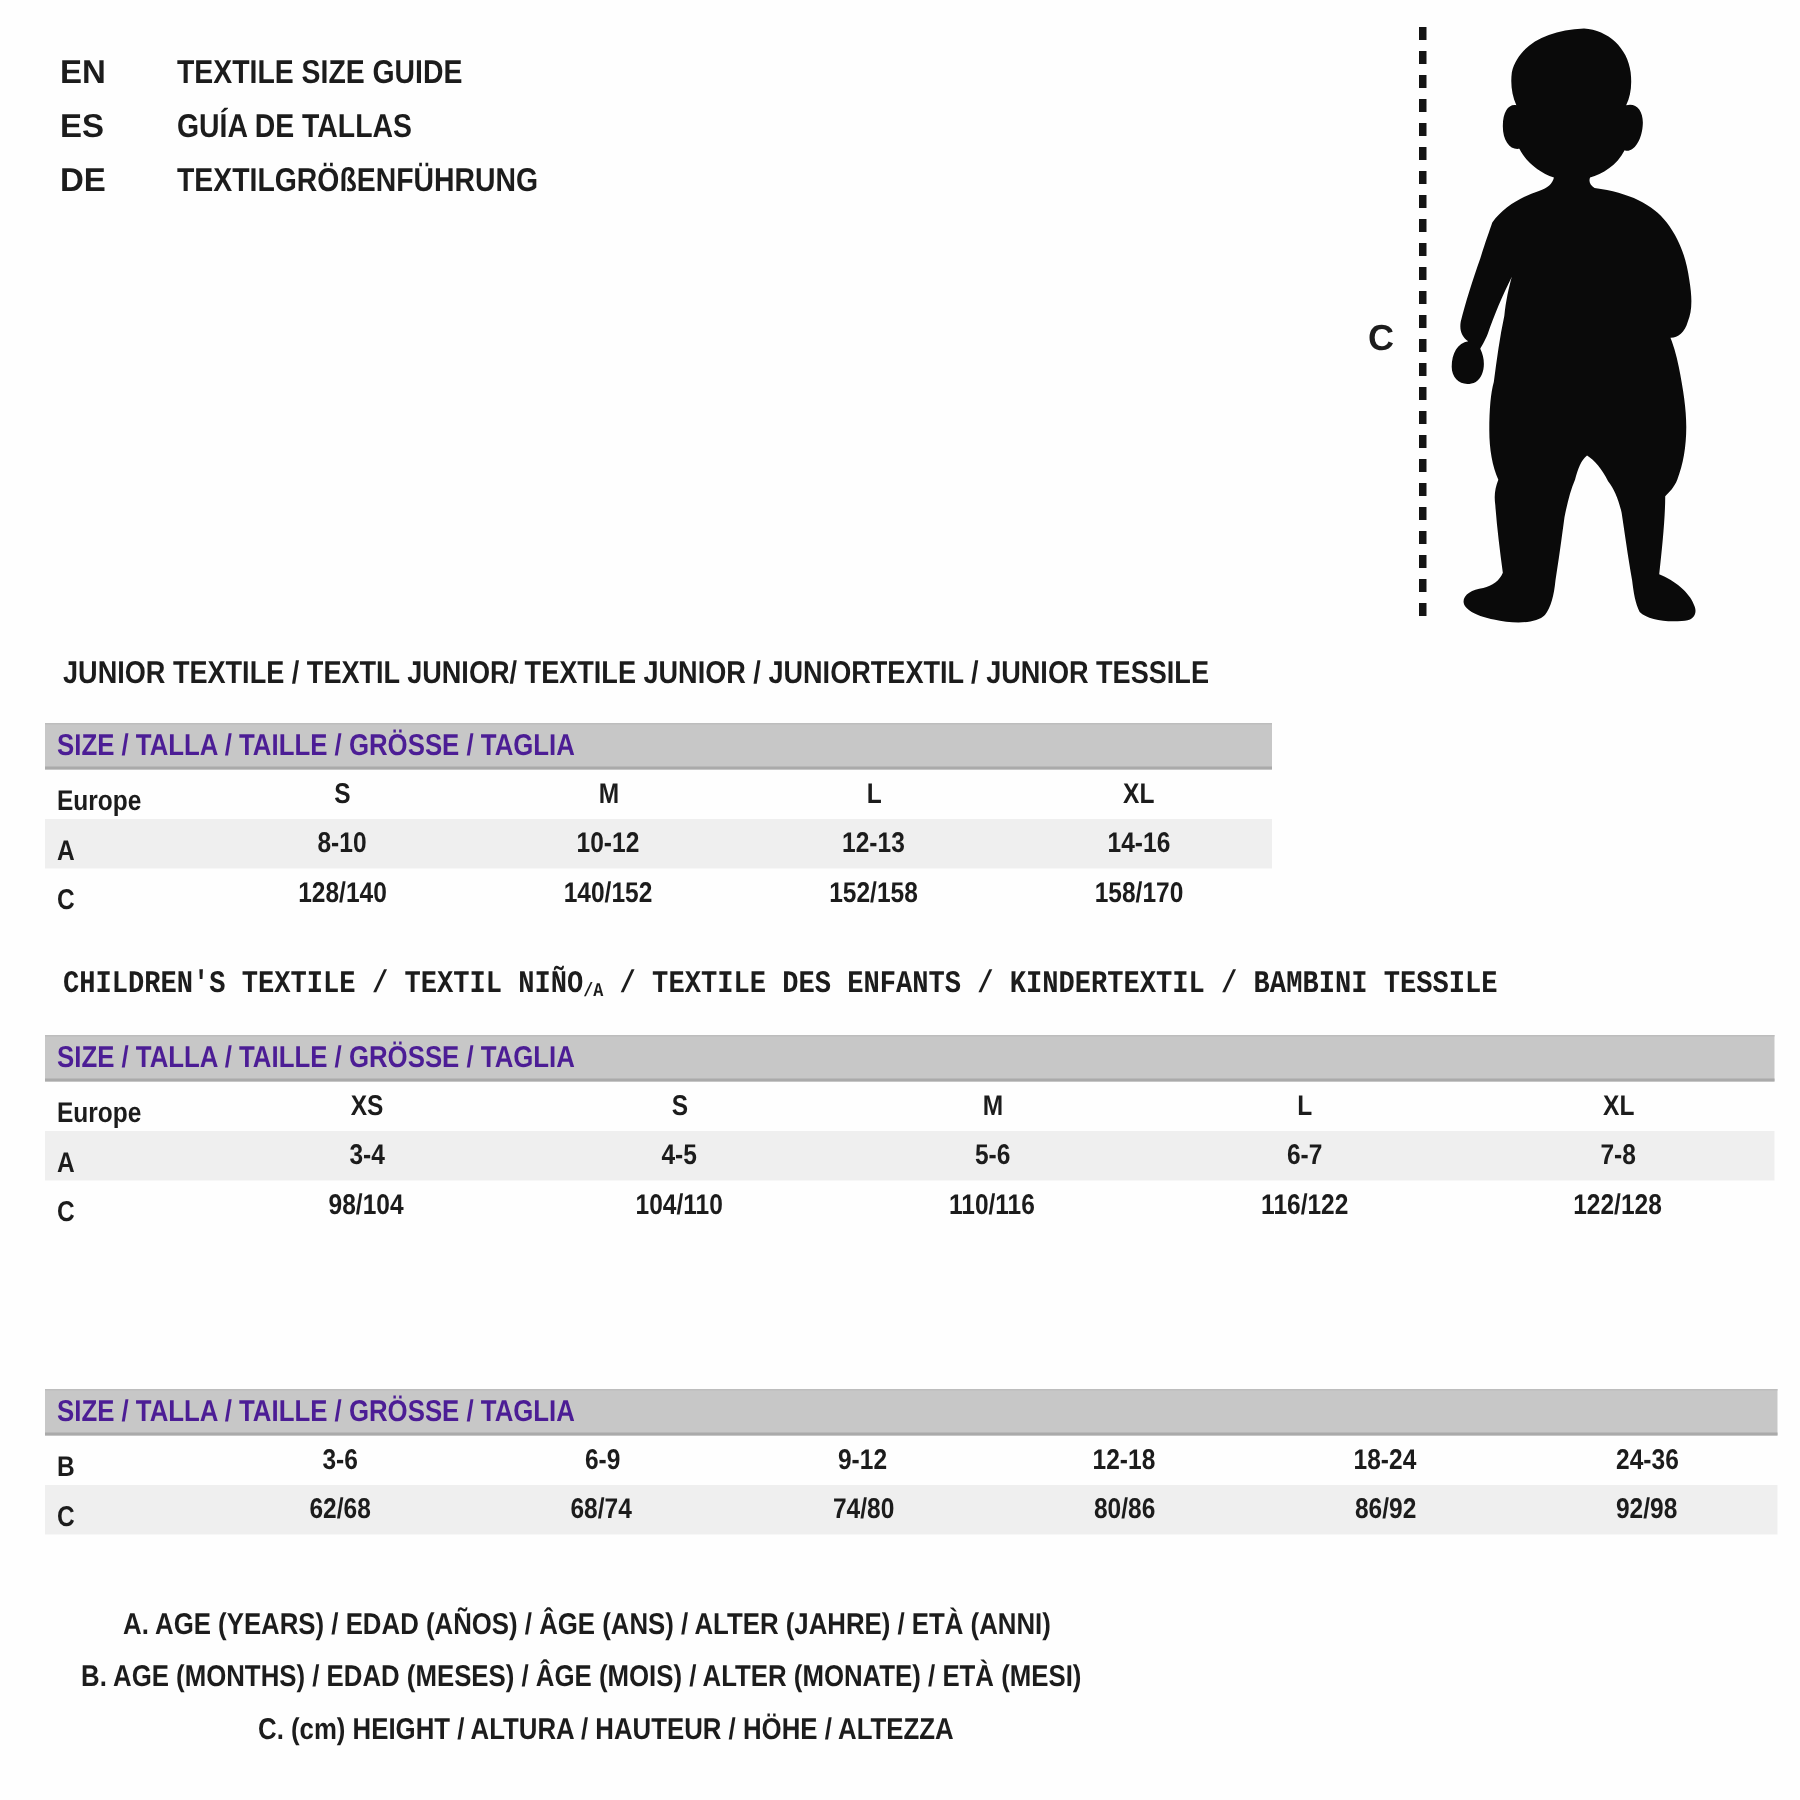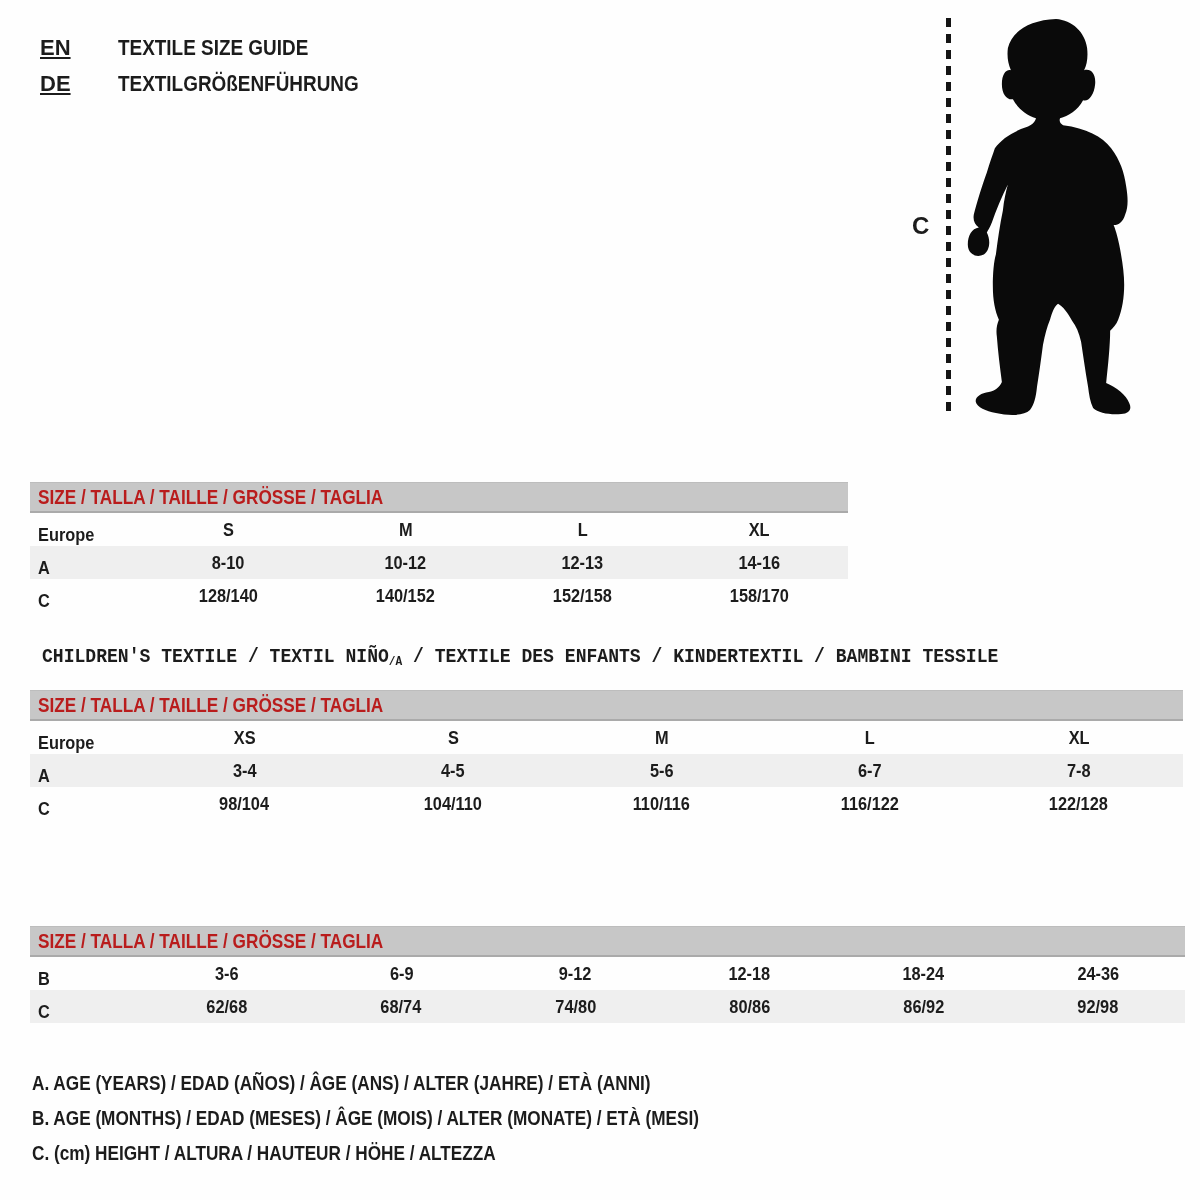--- a/index.html
+++ b/index.html
@@ -6,67 +6,71 @@
   #canvas{
     position:relative;width:1200px;height:1200px;background:#fefefe;overflow:hidden;
     font-family:"Liberation Sans", sans-serif;font-weight:bold;color:#1c1c1c;
   }
   .cond{display:inline-block;transform:scaleX(0.86);transform-origin:left center;white-space:nowrap;}
   .cond-c{display:inline-block;transform:scaleX(0.86);transform-origin:center center;white-space:nowrap;}
 
   
   #lang-block{position:absolute;left:40px;top:30px;font-size:22px;line-height:36px;}
   .lang-row{display:flex;}
-  .lang-code{width:78px;flex:0 0 78px;text-decoration:underline;}
+  .lang-code{width:78px;flex:0 0 78px;}
   .lang-title{flex:1;}
 
   
   #height-dash-line{
     position:absolute;left:946px;top:18px;width:5px;height:397px;
     background:repeating-linear-gradient(to bottom,#141414 0 9px,transparent 9px 16px);
   }
   #figure-c-label{position:absolute;left:912px;top:212px;font-size:24px;}
   #toddler-svg{position:absolute;left:963px;top:14px;}
 
   
   .section-title{position:absolute;left:42px;font-size:21px;line-height:26px;}
   .title-sub{font-size:13px;position:relative;top:3px;}
   .size-table{position:absolute;left:30px;}
   .size-bar{
     height:31px;background:#c7c7c7;border-top:1px solid #bdbdbd;border-bottom:2px solid #aaaaaa;
     box-sizing:border-box;display:flex;align-items:center;padding-left:8px;
-    font-size:20px;color:#b91c1c;
+    font-size:20px;color:#4c1d95;
   }
   .trow{display:grid;height:33px;align-items:center;font-size:19px;}
   .trow.shaded{background:#efefef;}
   .row-label{padding-left:8px;text-align:left;margin-top:11px;}
   .cell{text-align:center;}
   .cols4{grid-template-columns:110px repeat(4,1fr);}
   .cols5{grid-template-columns:110px repeat(5,1fr);}
   .cols6{grid-template-columns:110px repeat(6,1fr);}
 
   #junior-title{top:436px;}
   #junior-table{top:482px;width:818px;}
   #children-title{top:644px;font-family:Liberation Mono, monospace;}
   #children-table{top:690px;width:1153px;}
   #babies-title{top:851px;}
   #babies-table{top:926px;width:1155px;}
 
   
-  #legend{position:absolute;left:32px;top:1066px;font-size:20px;line-height:35px;}
+  #legend{position:absolute;left:54px;top:1066px;font-size:20px;line-height:35px;text-align:center;}
 </style>
 </head>
 <body>
 
 <div id="canvas">
 
   <div id="lang-block">
     <div class="lang-row">
       <span class="lang-code">EN</span>
       <span class="lang-title cond">TEXTILE SIZE GUIDE</span>
+    </div>
+    <div class="lang-row">
+      <span class="lang-code">ES</span>
+      <span class="lang-title cond">GUÍA DE TALLAS</span>
     </div>
     <div class="lang-row">
       <span class="lang-code">DE</span>
       <span class="lang-title cond">TEXTILGRÖßENFÜHRUNG</span>
     </div>
   </div>
 
   <div id="height-dash-line"></div>
   <div id="figure-c-label">C</div>
   <svg id="toddler-svg" width="172" height="406" viewBox="0 0 170 405" aria-hidden="true">
@@ -92,20 +96,23 @@
       C40,186 42,177 44,170 C38,182 32,196 28,208
       C26,213 24,216 23,218 C27,226 26,236 20,240
       C12,244 4,239 4,230 C4,221 8,214 15,213
       C11,210 9,206 10,200 C13,188 18,172 23,158
       C26,148 29,140 31,134 C38,124 50,117 62,113
       C68,111 71,108 72,104 C62,101 53,93 49,85
       C43,86 38,80 38,70 C38,60 42,55 47,56
       C44,49 43,42 44,34 C48,17 66,6 92,5 Z"></path>
   </svg>
 
+  <div class="section-title" id="junior-title">
+    <span class="cond">JUNIOR TEXTILE / TEXTIL JUNIOR/ TEXTILE JUNIOR / JUNIORTEXTIL / JUNIOR TESSILE</span>
+  </div>
   <div class="size-table" id="junior-table">
     <div class="size-bar">
       <span class="cond">SIZE / TALLA / TAILLE / GRÖSSE / TAGLIA</span>
     </div>
     <div class="trow cols4">
       <span class="row-label"><span class="cond">Europe</span></span>
       <span class="cell"><span class="cond-c">S</span></span>
       <span class="cell"><span class="cond-c">M</span></span>
       <span class="cell"><span class="cond-c">L</span></span>
       <span class="cell"><span class="cond-c">XL</span></span>

